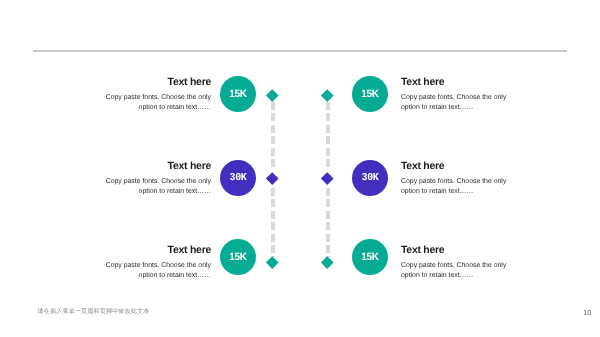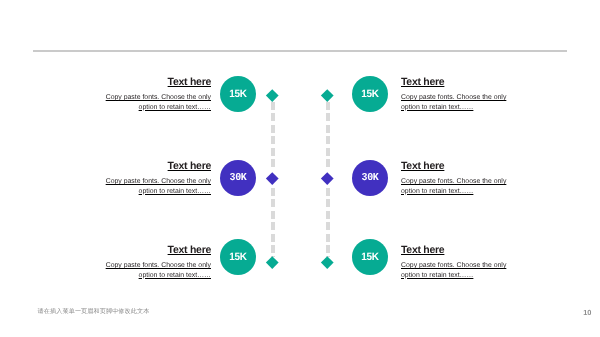--- a/index.html
+++ b/index.html
@@ -19,21 +19,21 @@
   .diamond{position:absolute;width:8.5px;height:8.5px;transform:rotate(45deg);background:#06ab93;}
   .diamond.col-a{left:268.15px;}
   .diamond.col-b{left:323.3px;}
 
   .circle{position:absolute;width:36px;height:36px;border-radius:50%;background:#06ab93;}
   .circle.col-l{left:220.3px;}
   .circle.col-r{left:352.4px;}
   .circle .val{position:absolute;left:0;right:0;top:50%;transform:translateY(-50%) scaleX(0.94);
        text-align:center;color:#fff;font-size:10.6px;font-weight:bold;letter-spacing:-0.3px;}
 
-  .txt{position:absolute;width:106px;text-decoration:underline;}
+  .txt{position:absolute;width:106px;}
   .txt.lt{right:389px;text-align:right;}
   .txt.rt{left:401px;text-align:left;}
   .txt .title{font-size:10.5px;font-weight:bold;line-height:10.5px;letter-spacing:-0.28px;color:#231f20;}
   .txt .body{font-size:6.9px;line-height:9.5px;margin-top:5.6px;color:#231f20;}
 
   .row-1{top:75.6px;}   .row-2{top:159.6px;font-family:Liberation Mono, monospace;} .row-3{top:239.3px;}
   .drow-1{top:90.85px;} .drow-2{top:174.15px;} .drow-3{top:258.35px;}
   .trow-1{top:77.2px;}  .trow-2{top:161.2px;}  .trow-3{top:245.3px;}
 
   .footer{position:absolute;left:37.6px;top:309px;font-size:6.1px;letter-spacing:.12px;line-height:1;color:#8a8a8a;}

